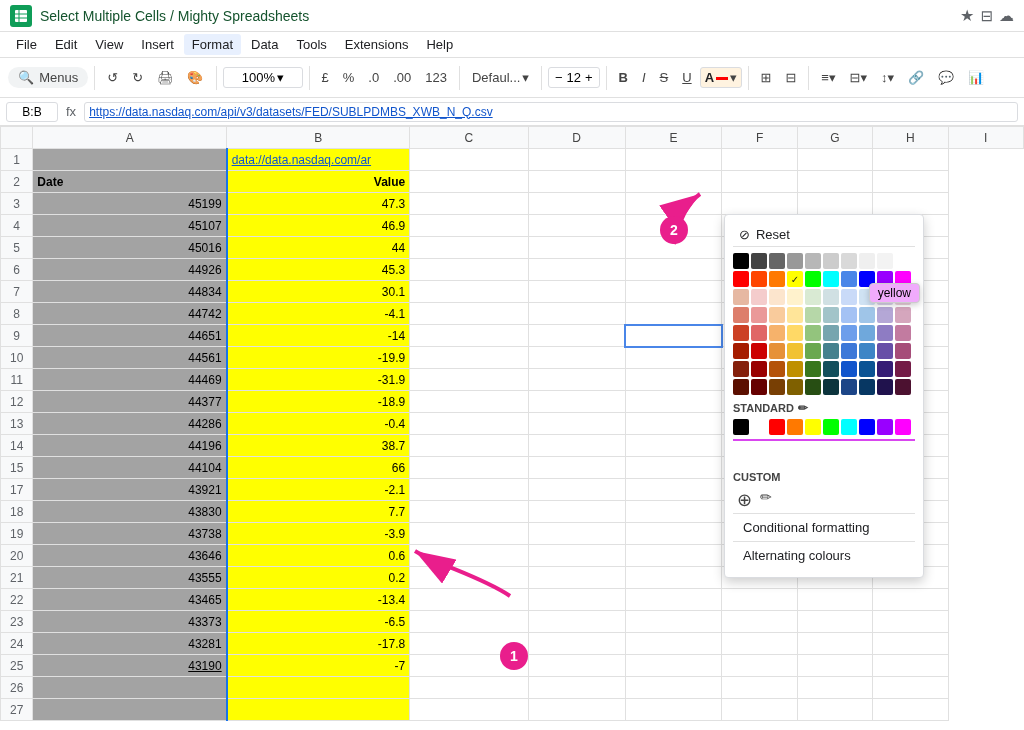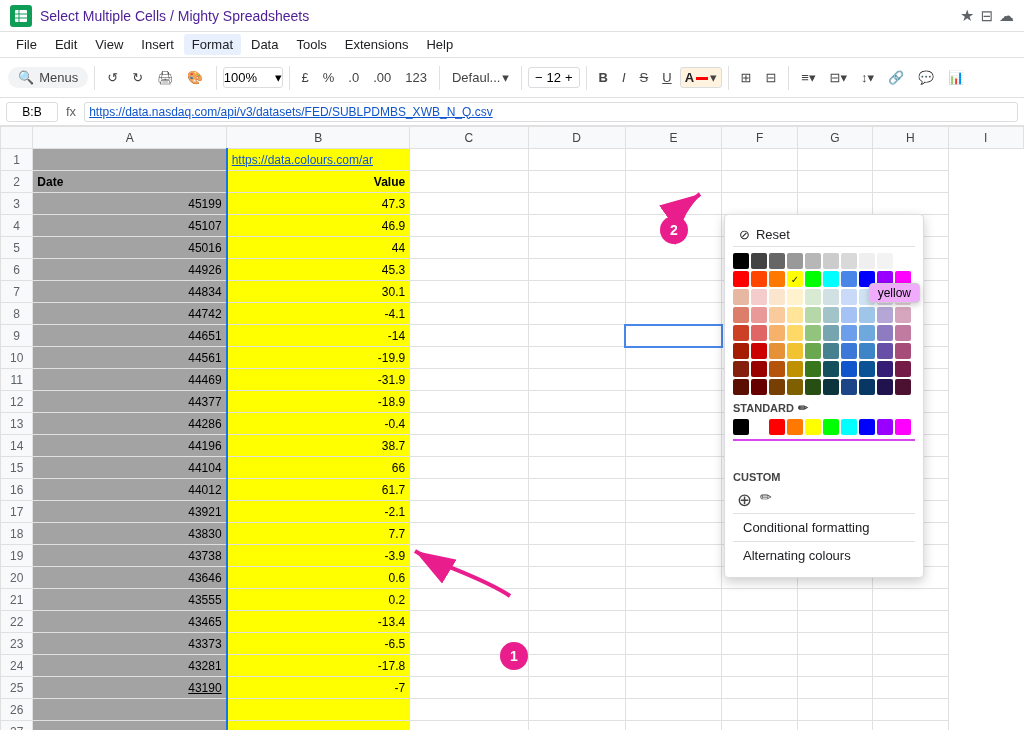--- a/index.html
+++ b/index.html
@@ -17,21 +17,21 @@
     }
     #title-bar .app-icon {
       width: 22px; height: 22px;
       background: #0f9d58;
       border-radius: 3px;
       display: flex; align-items: center; justify-content: center;
       color: white; font-weight: bold; font-size: 11px;
     }
     #title-bar .title-text {
       font-size: 14px;
-      color: #4c1d95;
+      color: #14532d;
       flex: 1;
     }
     #title-bar .title-icons {
       display: flex; gap: 6px; align-items: center;
     }
 
     
     #menu-bar {
       height: 26px;
       background: #fff;
@@ -74,21 +74,21 @@
     .tb-divider { width: 1px; height: 24px; background: #e0e0e0; margin: 0 4px; }
     .tb-search {
       display: flex; align-items: center;
       background: #f1f3f4; border-radius: 20px;
       padding: 3px 10px; gap: 5px;
       font-size: 13px; color: #444;
     }
     .tb-zoom {
       display: flex; align-items: center;
       border: 1px solid #dadce0; border-radius: 3px;
-      padding: 2px 0; gap: 18px; font-size: 13px;
+      padding: 2px 18px; gap: 2px; font-size: 13px;
     }
     .font-size-ctrl {
       display: flex; align-items: center;
       border: 1px solid #dadce0; border-radius: 3px;
       padding: 2px 6px; gap: 4px; font-size: 13px;
     }
     .highlighted-btn {
       background: #fff3e0;
       border-radius: 3px;
       padding: 2px 4px;
@@ -378,21 +378,21 @@
           <th class="col-header" style="width:70px;">G</th>
           <th class="col-header" style="width:70px;">H</th>
           <th class="col-header" style="width:70px;">I</th>
         </tr>
       </thead>
       <tbody id="grid-body">
 
       <tr>
             <td class="row-num">1</td>
             <td class="yellow-cell-a"></td>
-            <td class="yellow-cell" style="border-left: 2px solid rgb(26, 115, 232); color: rgb(17, 85, 204); text-decoration: underline;">https://data.colours.com/ar</td>
+            <td class="yellow-cell" style="border-left: 2px solid rgb(26, 115, 232); color: rgb(17, 85, 204); text-decoration: underline;">data://data.nasdaq.com/ar</td>
             <td></td>
             <td></td>
             <td></td>
             <td></td>
             <td></td>
             <td></td>
           </tr>
           <tr>
             <td class="row-num">2</td>
             <td class="yellow-cell-a" style="font-weight: bold;">Date</td>
@@ -533,31 +533,20 @@
             <td></td>
             <td></td>
             <td></td>
             <td></td>
             <td></td>
           </tr>
           <tr>
             <td class="row-num">15</td>
             <td class="yellow-cell-a" style="text-align: right;">44104</td>
             <td class="yellow-cell" style="border-left: 2px solid rgb(26, 115, 232); text-align: right;">66</td>
-            <td></td>
-            <td></td>
-            <td></td>
-            <td></td>
-            <td></td>
-            <td></td>
-          </tr>
-          <tr>
-            <td class="row-num">16</td>
-            <td class="yellow-cell-a" style="text-align: right;">44012</td>
-            <td class="yellow-cell" style="border-left: 2px solid rgb(26, 115, 232); text-align: right;">61.7</td>
             <td></td>
             <td></td>
             <td></td>
             <td></td>
             <td></td>
             <td></td>
           </tr>
           <tr>
             <td class="row-num">17</td>
             <td class="yellow-cell-a" style="text-align: right;">43921</td>

